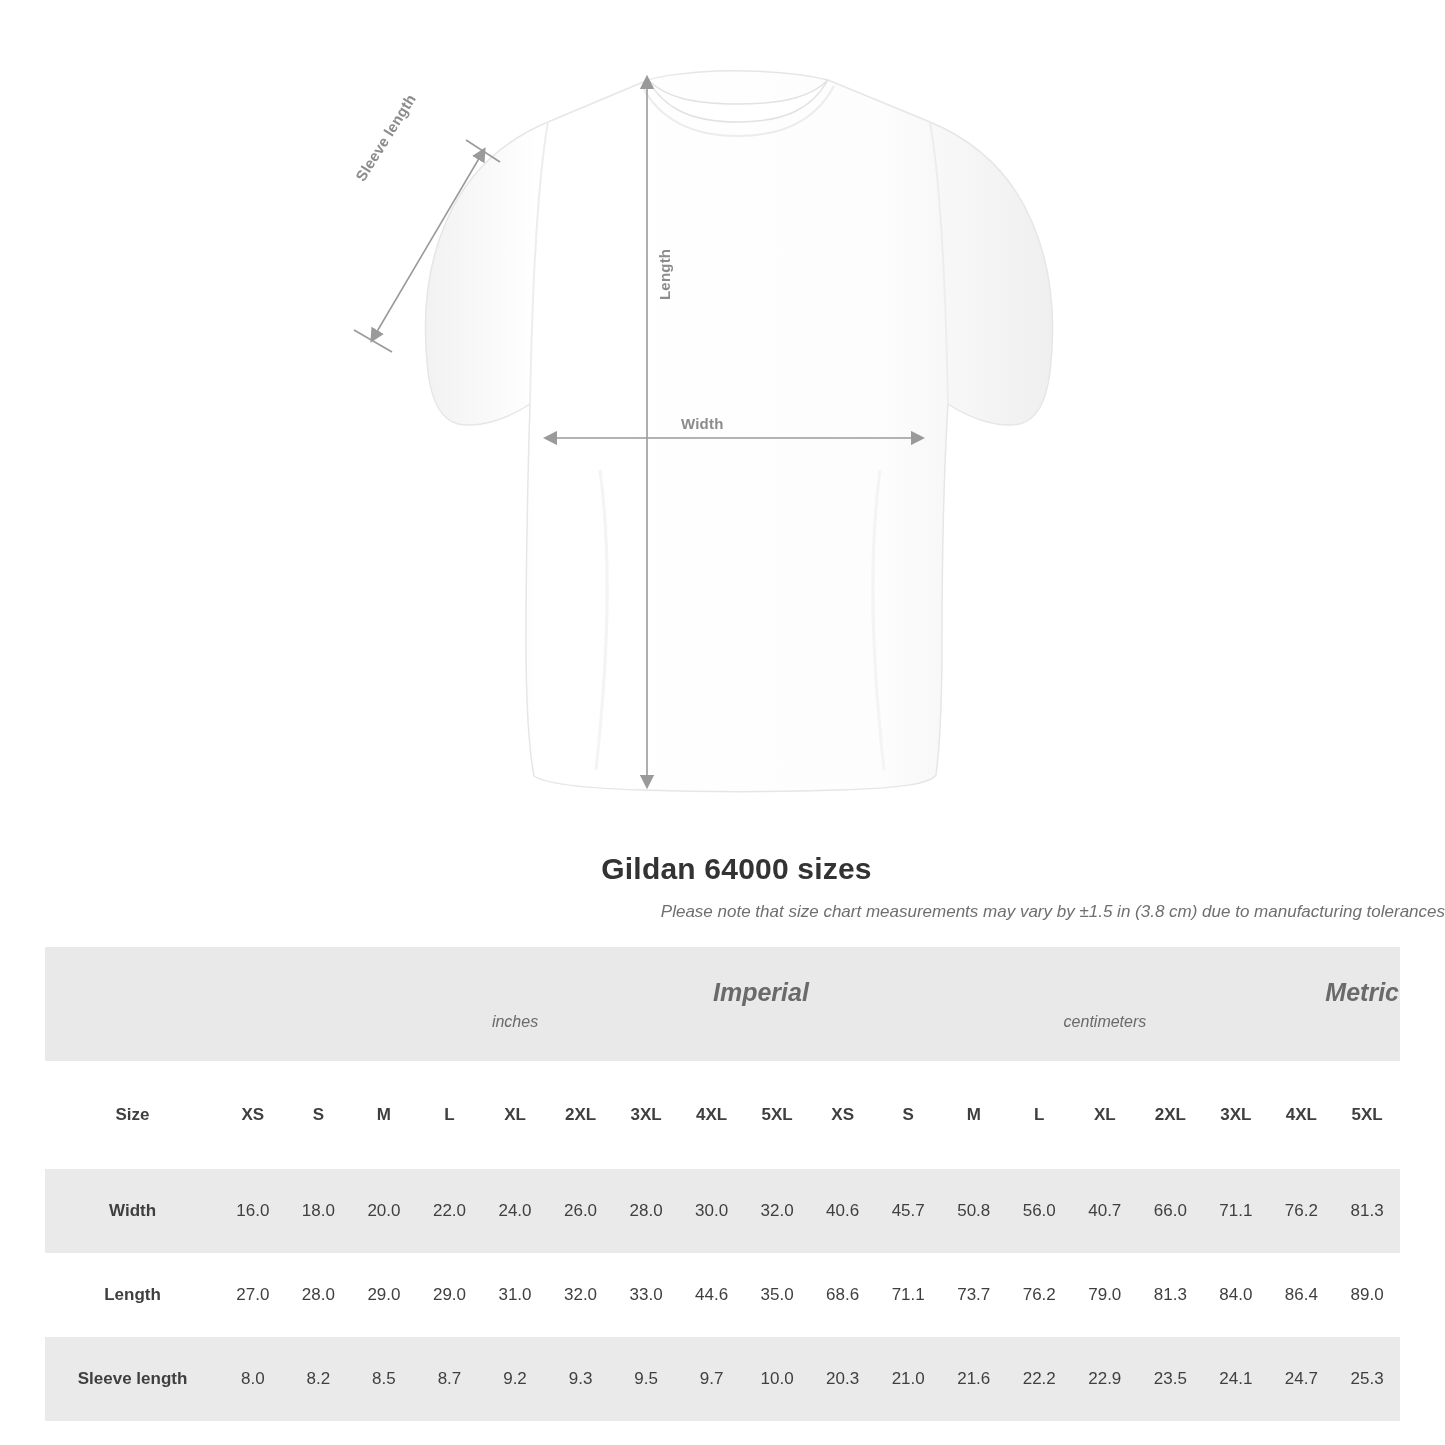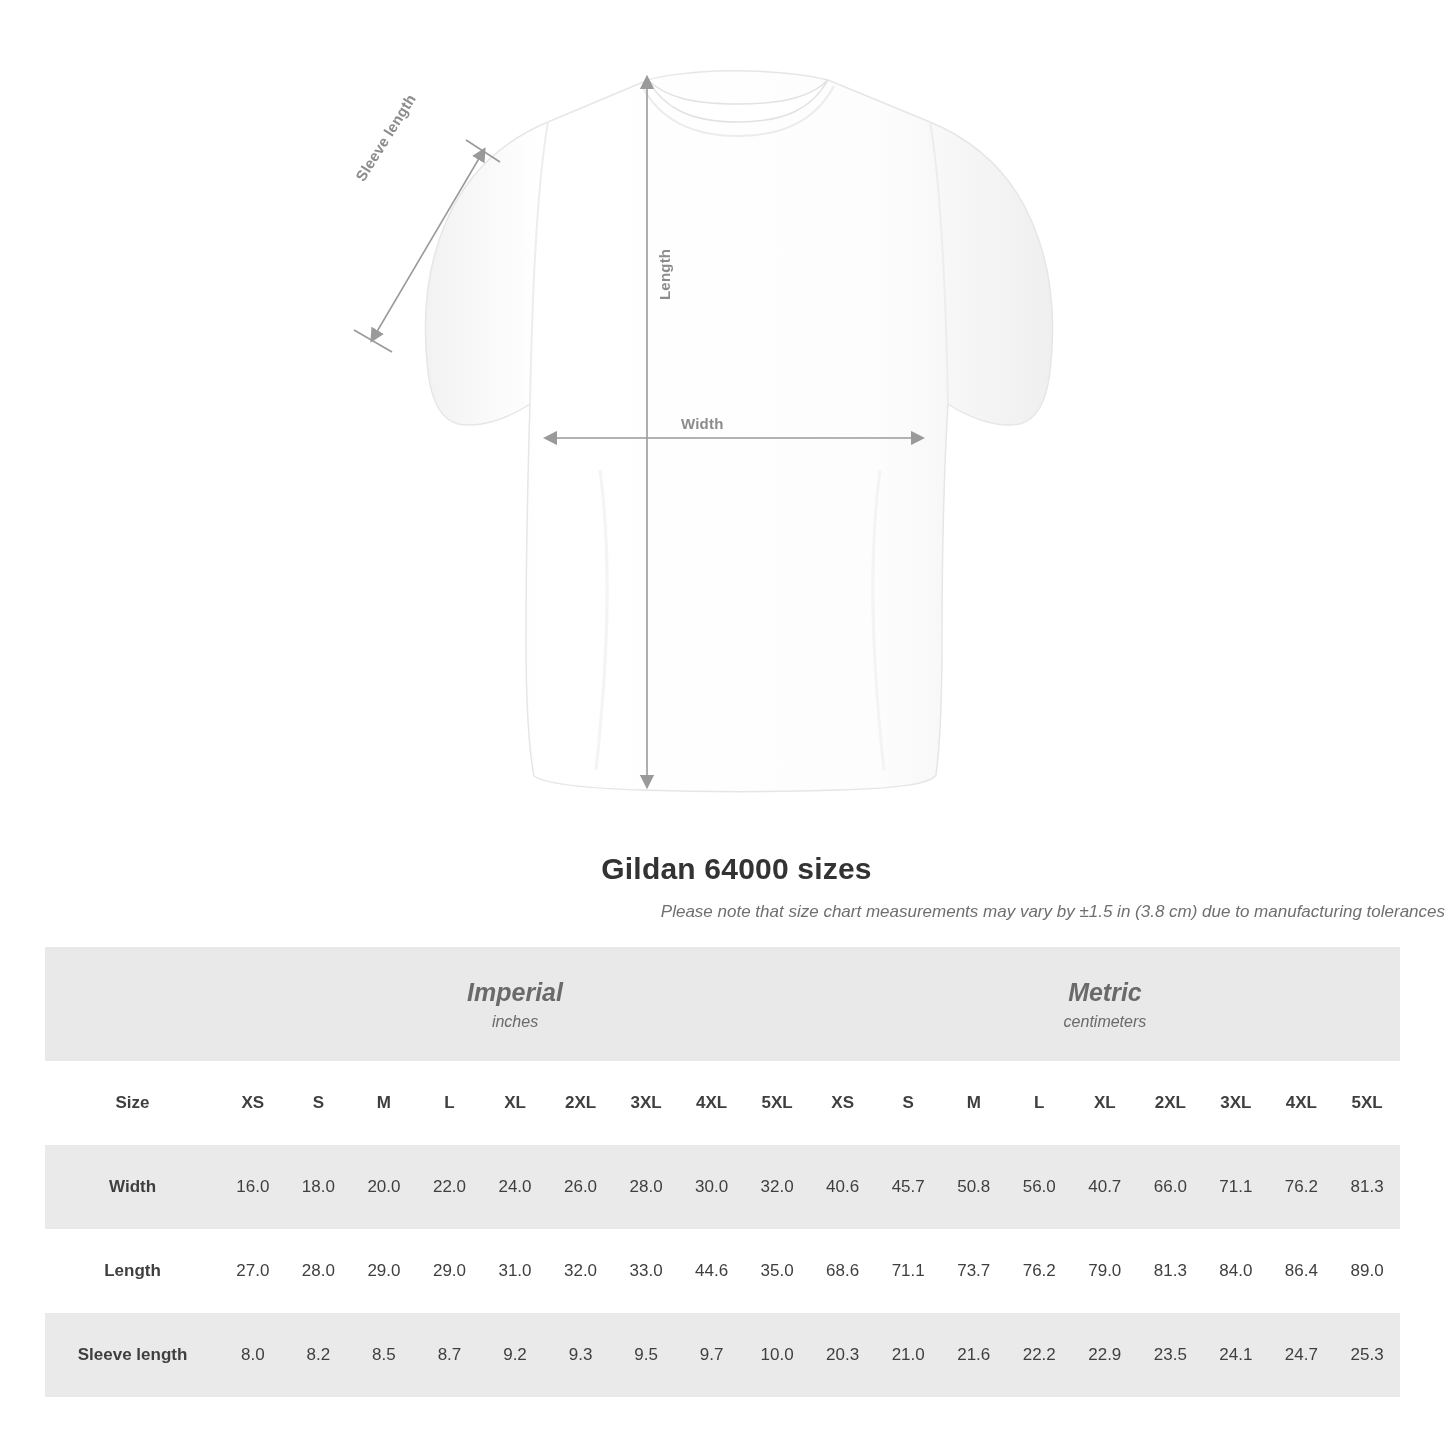--- a/index.html
+++ b/index.html
@@ -96,30 +96,31 @@
   .unit-header td {
     background: #e9e9e9;
     height: 112px;
   }
   .unit-name {
     font-size: 25px;
     font-style: italic;
     font-weight: bold;
     color: #6a6a6a;
     line-height: 1.2;
+    text-align: right;
   }
   .unit-sub {
     font-size: 16px;
     font-style: italic;
     color: #6a6a6a;
     margin-top: 6px;
   }
   .row-head {
     background: #ffffff;
-    height: 84px;
+    height: 108px;
   }
   .row-head td {
     font-weight: bold;
     font-size: 18px;
     color: #3d3d3d;
   }
   .row-shaded td {
     background: #eaeaea;
   }
   .row-plain td {

